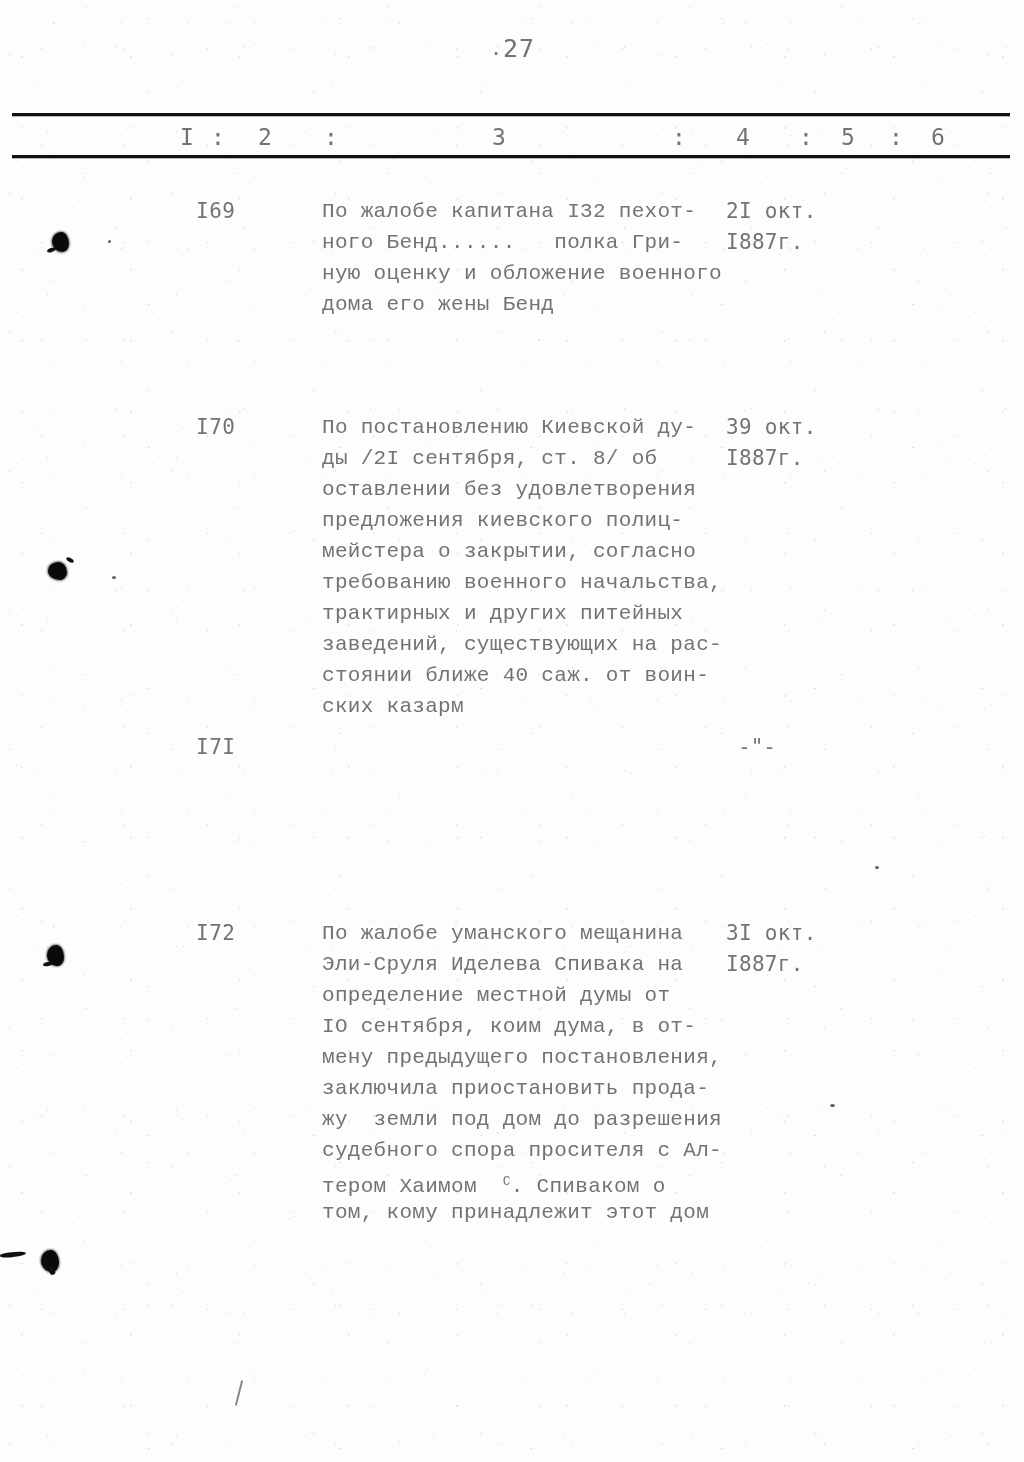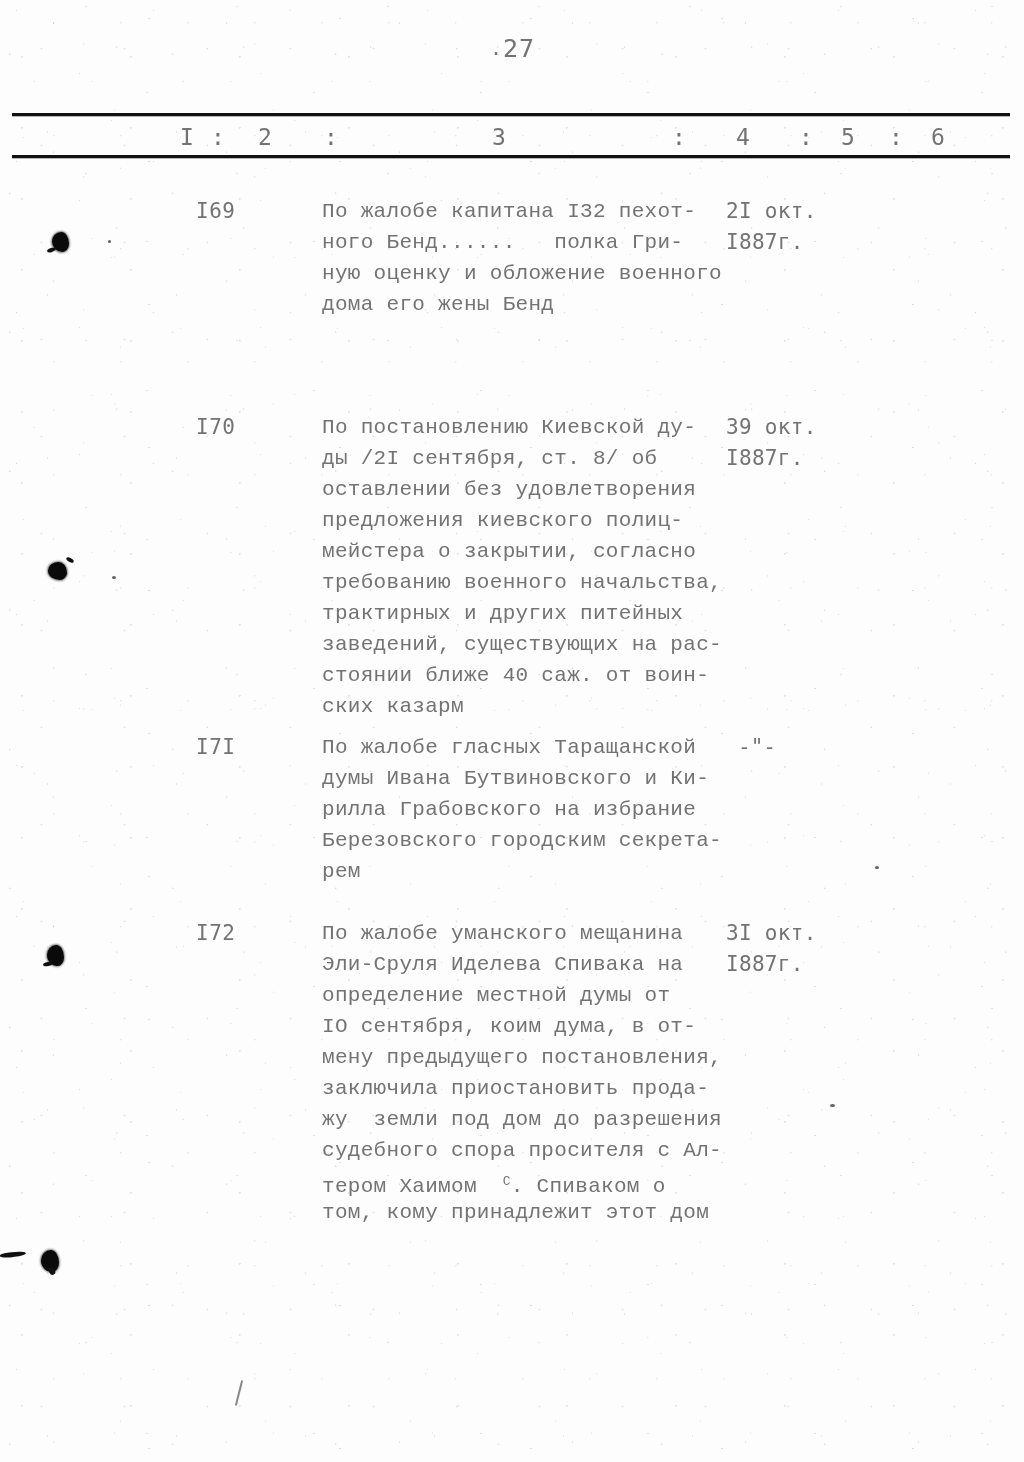--- a/index.html
+++ b/index.html
@@ -236,21 +236,20 @@
         <div class="entry-body"><span class="line">По жалобе капитана I32 пехот-</span><span class="line">ного Бенд......   полка Гри-</span><span class="line">ную оценку и обложение военного</span><span class="line">дома его жены Бенд</span></div>
         <div class="entry-date"><span class="line">2I окт.</span><span class="line">I887г.</span></div>
       </div>
       <div class="entry" style="top: 384px; height: 310px; margin-top: 28px;">
         <div class="entry-number">I70</div>
         <div class="entry-body"><span class="line">По постановлению Киевской ду-</span><span class="line">ды /2I сентября, ст. 8/ об</span><span class="line">оставлении без удовлетворения</span><span class="line">предложения киевского полиц-</span><span class="line">мейстера о закрытии, согласно</span><span class="line">требованию военного начальства,</span><span class="line">трактирных и других питейных</span><span class="line">заведений, существующих на рас-</span><span class="line">стоянии ближе 40 саж. от воин-</span><span class="line">ских казарм</span></div>
         <div class="entry-date"><span class="line">39 окт.</span><span class="line">I887г.</span></div>
       </div>
       <div class="entry" style="top: 732px; height: 155px;">
         <div class="entry-number">I7I</div>
-        <div class="entry-body"><span class="line">По жалобе гласных Таращанской</span><span class="line">думы Ивана Бутвиновского и Ки-</span><span class="line">рилла Грабовского на избрание</span><span class="line">Березовского городским секрета-</span><span class="line">рем</span></div>
         <div class="entry-date ditto"><span class="line">-"-</span></div>
       </div>
       <div class="entry" style="top: 918px; height: 310px;">
         <div class="entry-number">I72</div>
         <div class="entry-body"><span class="line">По жалобе уманского мещанина</span><span class="line">Эли-Сруля Иделева Спивака на</span><span class="line">определение местной думы от</span><span class="line">IO сентября, коим дума, в от-</span><span class="line">мену предыдущего постановления,</span><span class="line">заключила приостановить прода-</span><span class="line">жу  земли под дом до разрешения</span><span class="line">судебного спора просителя с Ал-</span><span class="line">тером Хаимом  <span class="sup">С</span>. Спиваком о</span><span class="line">том, кому принадлежит этот дом</span></div>
         <div class="entry-date"><span class="line">3I окт.</span><span class="line">I887г.</span></div>
       </div>
     </div>
 
   <div class="blot" style="left:52px; top:232px; width:17px; height:20px;"></div>

